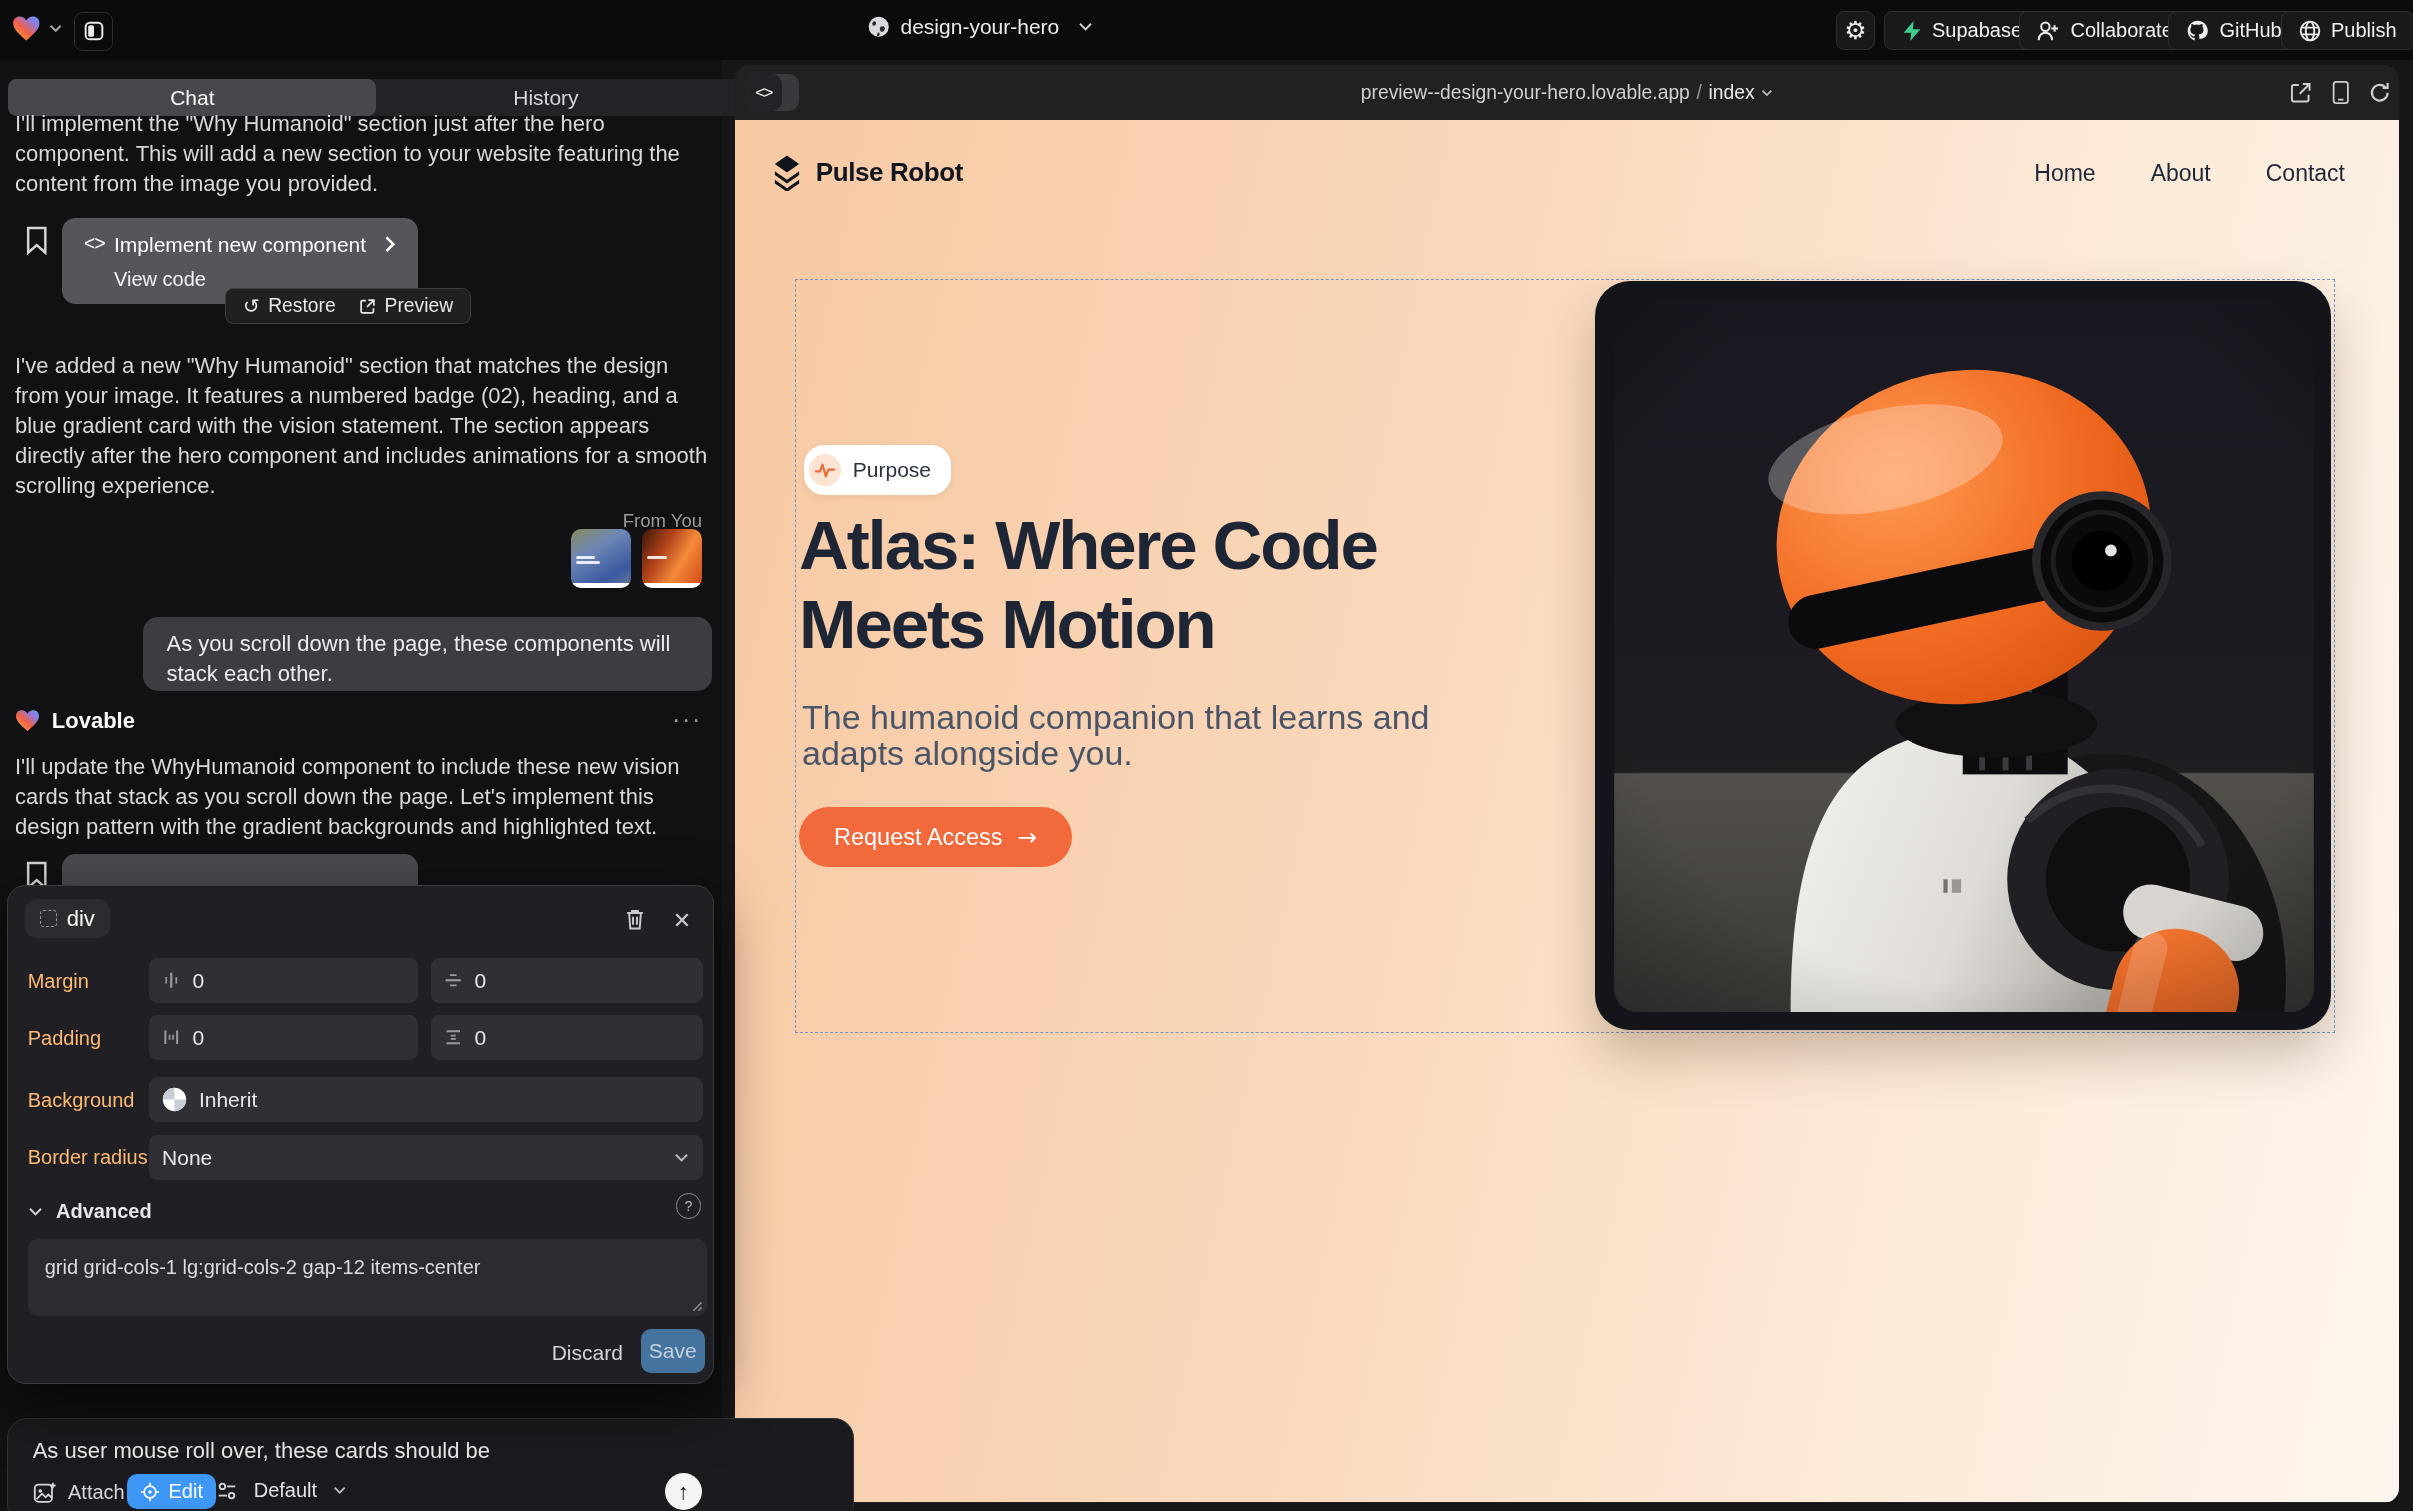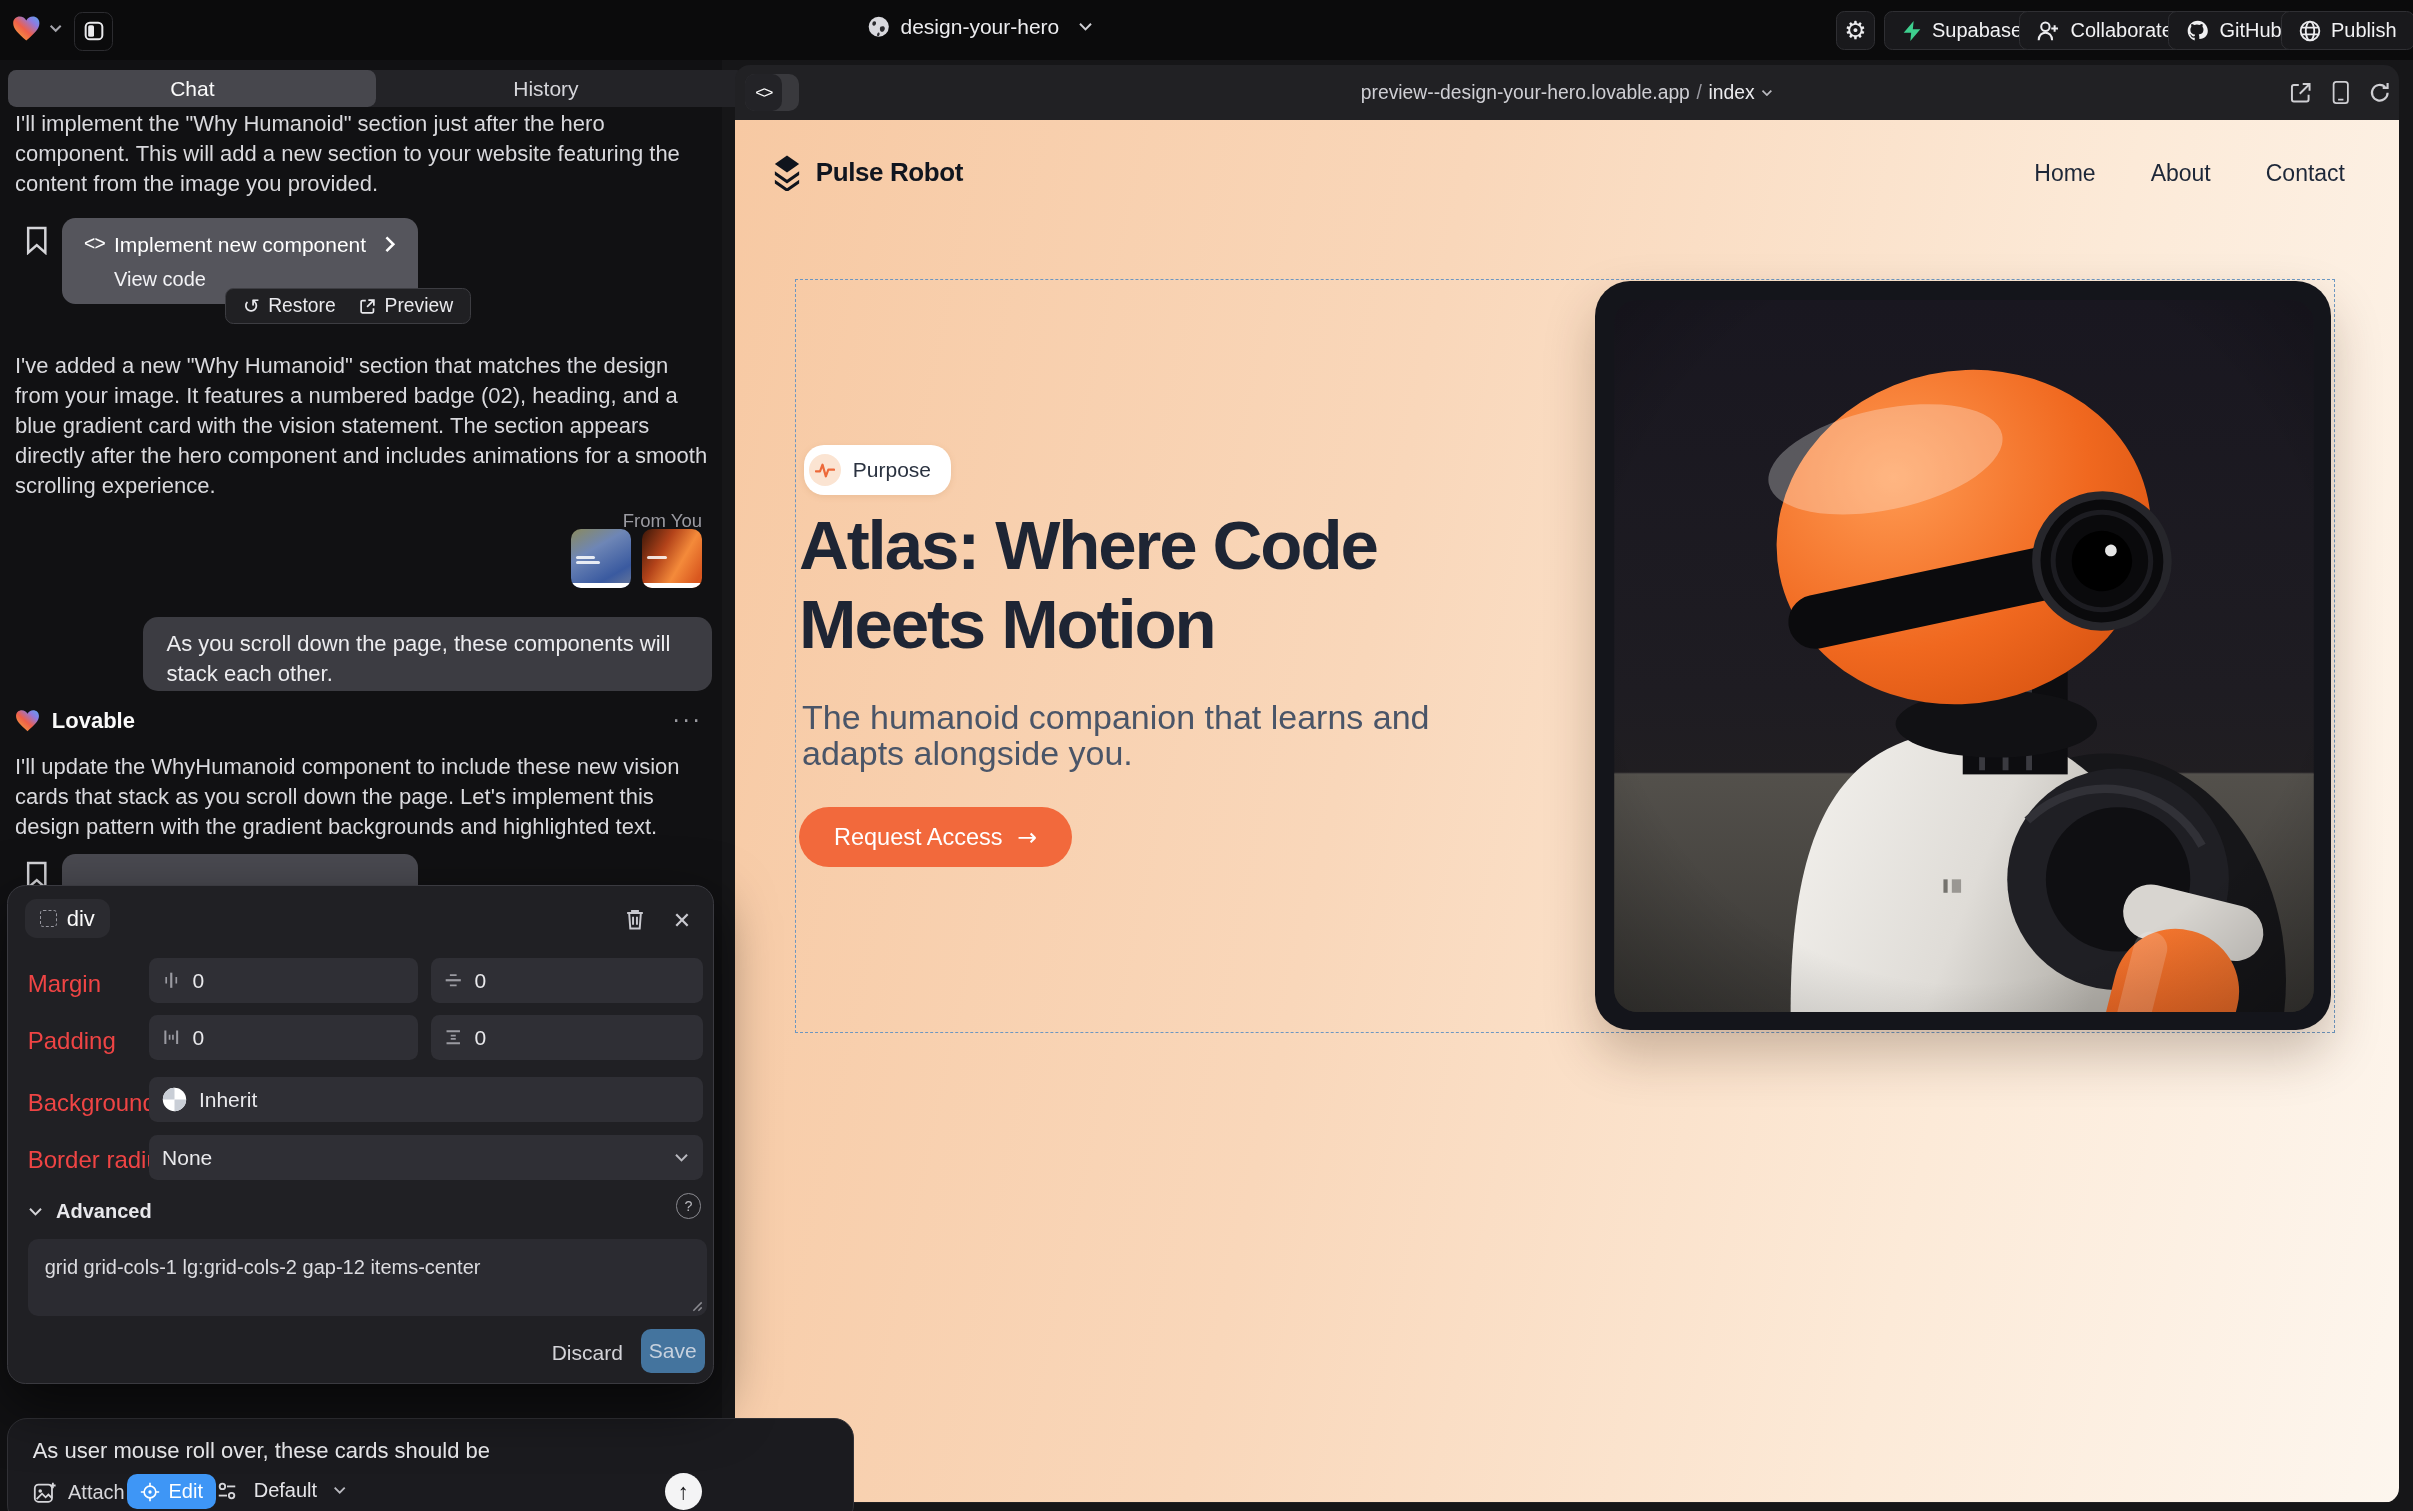--- a/index.html
+++ b/index.html
@@ -12,40 +12,40 @@
   .topbar{left:0;top:0;width:2413px;height:60px;background:#0b0b0c;}
   .tb-btn{height:39px;border:0.8px solid #2f2f33;background:#19191c;border-radius:8.4px;
           display:inline-flex;align-items:center;gap:10px;padding:0 17px;color:#f2f2f4;
           font-size:20px;box-sizing:border-box;}
   .icon-btn{width:39px;justify-content:center;padding:0;}
   .panel-btn{width:37px;height:37px;border:0.8px solid #2c2c30;border-radius:8.4px;
              display:flex;align-items:center;justify-content:center;background:transparent;}
 
   
   .chatpanel{left:0;top:60px;width:722px;height:1451px;background:#111113;}
-  .tabbar{left:8.4px;top:10px;width:737px;height:37px;background:#232327;border-radius:8.4px;}
+  .tabbar{left:8.4px;top:19px;width:737px;height:37px;background:#232327;border-radius:8.4px;}
   .tabseg{position:absolute;top:0;height:37px;border-radius:8.4px;display:flex;
           align-items:center;justify-content:center;font-size:21px;}
   .msg{font-size:22px;line-height:30px;color:#d9d9dd;}
   .compcard{background:#55555c;border-radius:13.4px;}
   .hovertools{background:#202023;border:0.8px solid #3d3d42;border-radius:8.4px;
               display:flex;align-items:center;gap:23.5px;padding:0 17px;font-size:19.3px;color:#e9e9ed;}
   .bubble{background:#3c3c42;border-radius:15px;color:#ececef;margin-top:13px;}
   .thumb{width:60px;height:59px;border-radius:10px;position:absolute;top:0;overflow:hidden;}
   .thumb .strip{position:absolute;left:0;right:0;bottom:0;height:5px;background:#fff;}
   .tline{position:absolute;left:5px;height:2.5px;background:#fff;opacity:.85;border-radius:1.7px;}
 
   
   .inspector{left:6.7px;top:825px;width:707px;height:499px;background:#202024;
              border:0.8px solid #3a3a40;border-radius:18.5px;box-shadow:0 20px 59px rgba(0,0,0,.6);
              box-sizing:border-box;z-index:6;}
   .chip{display:inline-flex;align-items:center;gap:10px;background:#2b2b30;border-radius:11.8px;
         height:39px;padding:0 15px;font-size:22px;color:#fafafa;}
   .dashsq{width:15px;height:15px;border:1.7px dashed #9898a0;border-radius:3.4px;}
-  .fieldlbl{font-size:24px;color:#ef4444;}
+  .fieldlbl{font-size:20px;color:#fdba74;}
   .input{background:#2f2f35;border-radius:8.4px;height:45px;display:flex;align-items:center;
          gap:11.8px;padding:0 13.4px;font-size:21px;color:#e9e9ec;box-sizing:border-box;}
   .helpcircle{width:23.5px;height:23.5px;border:1.7px solid #8a8a90;border-radius:50%;display:flex;
               align-items:center;justify-content:center;font-size:14.3px;color:#b9b9bf;}
   .classbox{background:#2b2b31;border-radius:10px;color:#dcdce0;font-size:20px;
             padding:15px 17px;box-sizing:border-box;border:none;resize:none;
             font-family:"Liberation Sans",sans-serif;line-height:27px;}
   .savebtn{background:#44749e;border-radius:10px;color:#c6d1de;font-size:21px;
            display:flex;align-items:center;justify-content:center;}
 

